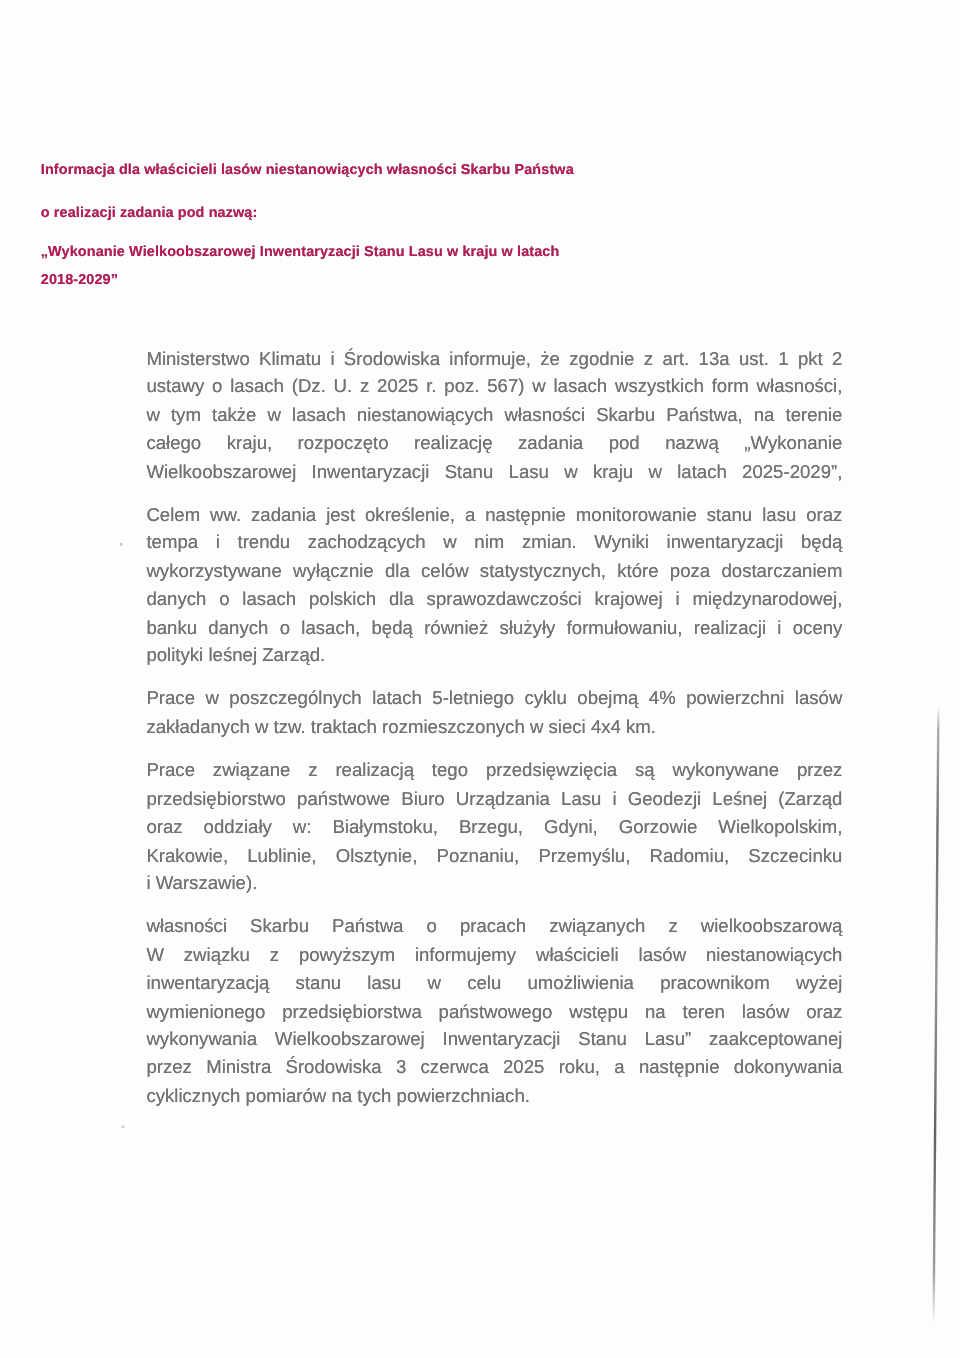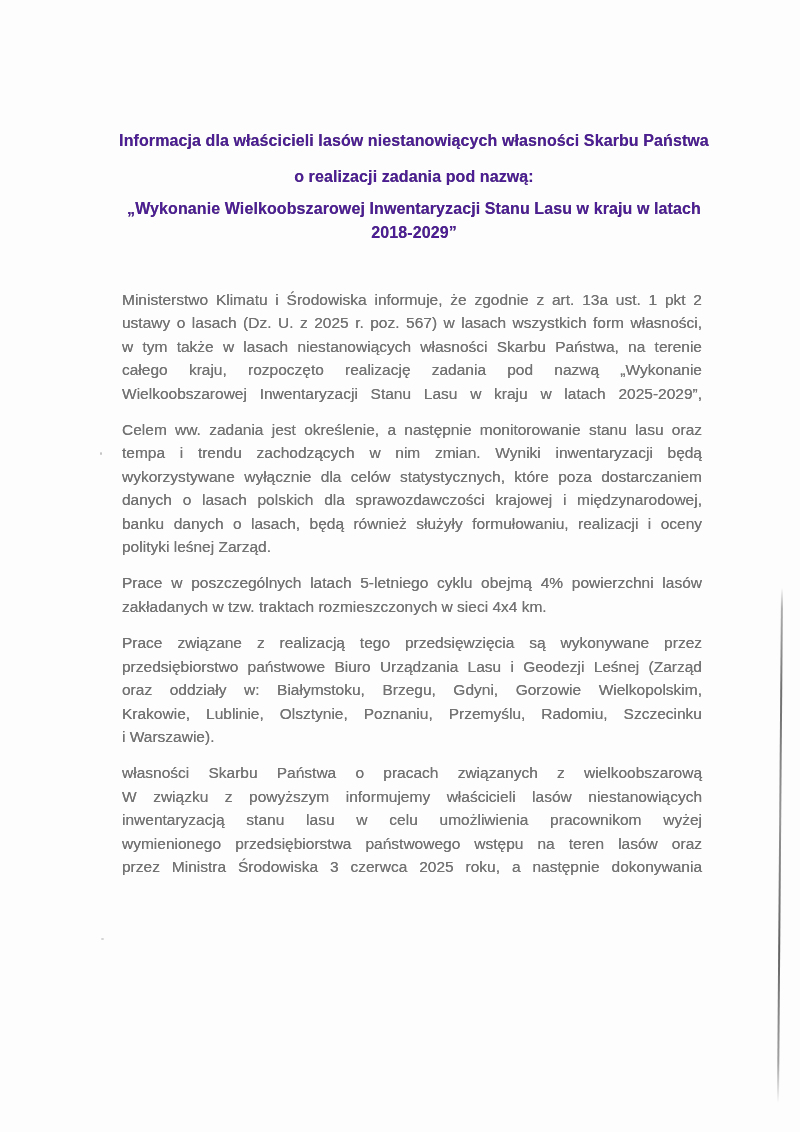--- a/index.html
+++ b/index.html
@@ -21,25 +21,24 @@
     color: #1f1f1f;
   }
   
   .doc-title {
     position: absolute;
     left: 34px;
     top: 129px;
     width: 760px;
   }
   .title-line {
-    text-align: center;
     font-weight: 700;
-    font-size: 16px;
+    font-size: 12px;
     line-height: 24px;
-    color: #4c1d95;
+    color: #be185d;
     text-shadow: 0 0 0.5px rgba(30,30,30,0.65);
     letter-spacing: 0.1px;
   }
   .title-line.t1 { margin-top: 12px; }
   .title-line.t2 { margin-top: 8px; }
   .title-line.t3 { margin-top: 0; }
   
   .doc-body {
     position: absolute;
     left: 122px;
@@ -133,19 +132,21 @@
         <div class="line">przedsiębiorstwo państwowe Biuro Urządzania Lasu i Geodezji Leśnej (Zarząd</div>
         <div class="line">oraz oddziały w: Białymstoku, Brzegu, Gdyni, Gorzowie Wielkopolskim,</div>
         <div class="line">Krakowie, Lublinie, Olsztynie, Poznaniu, Przemyślu, Radomiu, Szczecinku</div>
         <div class="line last">i Warszawie).</div>
       </div>
       <div class="para">
         <div class="line">własności Skarbu Państwa o pracach związanych z wielkoobszarową</div>
         <div class="line">W związku z powyższym informujemy właścicieli lasów niestanowiących</div>
         <div class="line">inwentaryzacją stanu lasu w celu umożliwienia pracownikom wyżej</div>
         <div class="line">wymienionego przedsiębiorstwa państwowego wstępu na teren lasów oraz</div>
+        <div class="line">wykonywania Wielkoobszarowej Inwentaryzacji Stanu Lasu” zaakceptowanej</div>
         <div class="line">przez Ministra Środowiska 3 czerwca 2025 roku, a następnie dokonywania</div>
+        <div class="line last">cyklicznych pomiarów na tych powierzchniach.</div>
       </div>
     </div>
   <div class="scan-line"></div>
   <div class="scan-speck-1"></div>
   <div class="scan-speck-2"></div>
 </div>
 
 </body></html>

